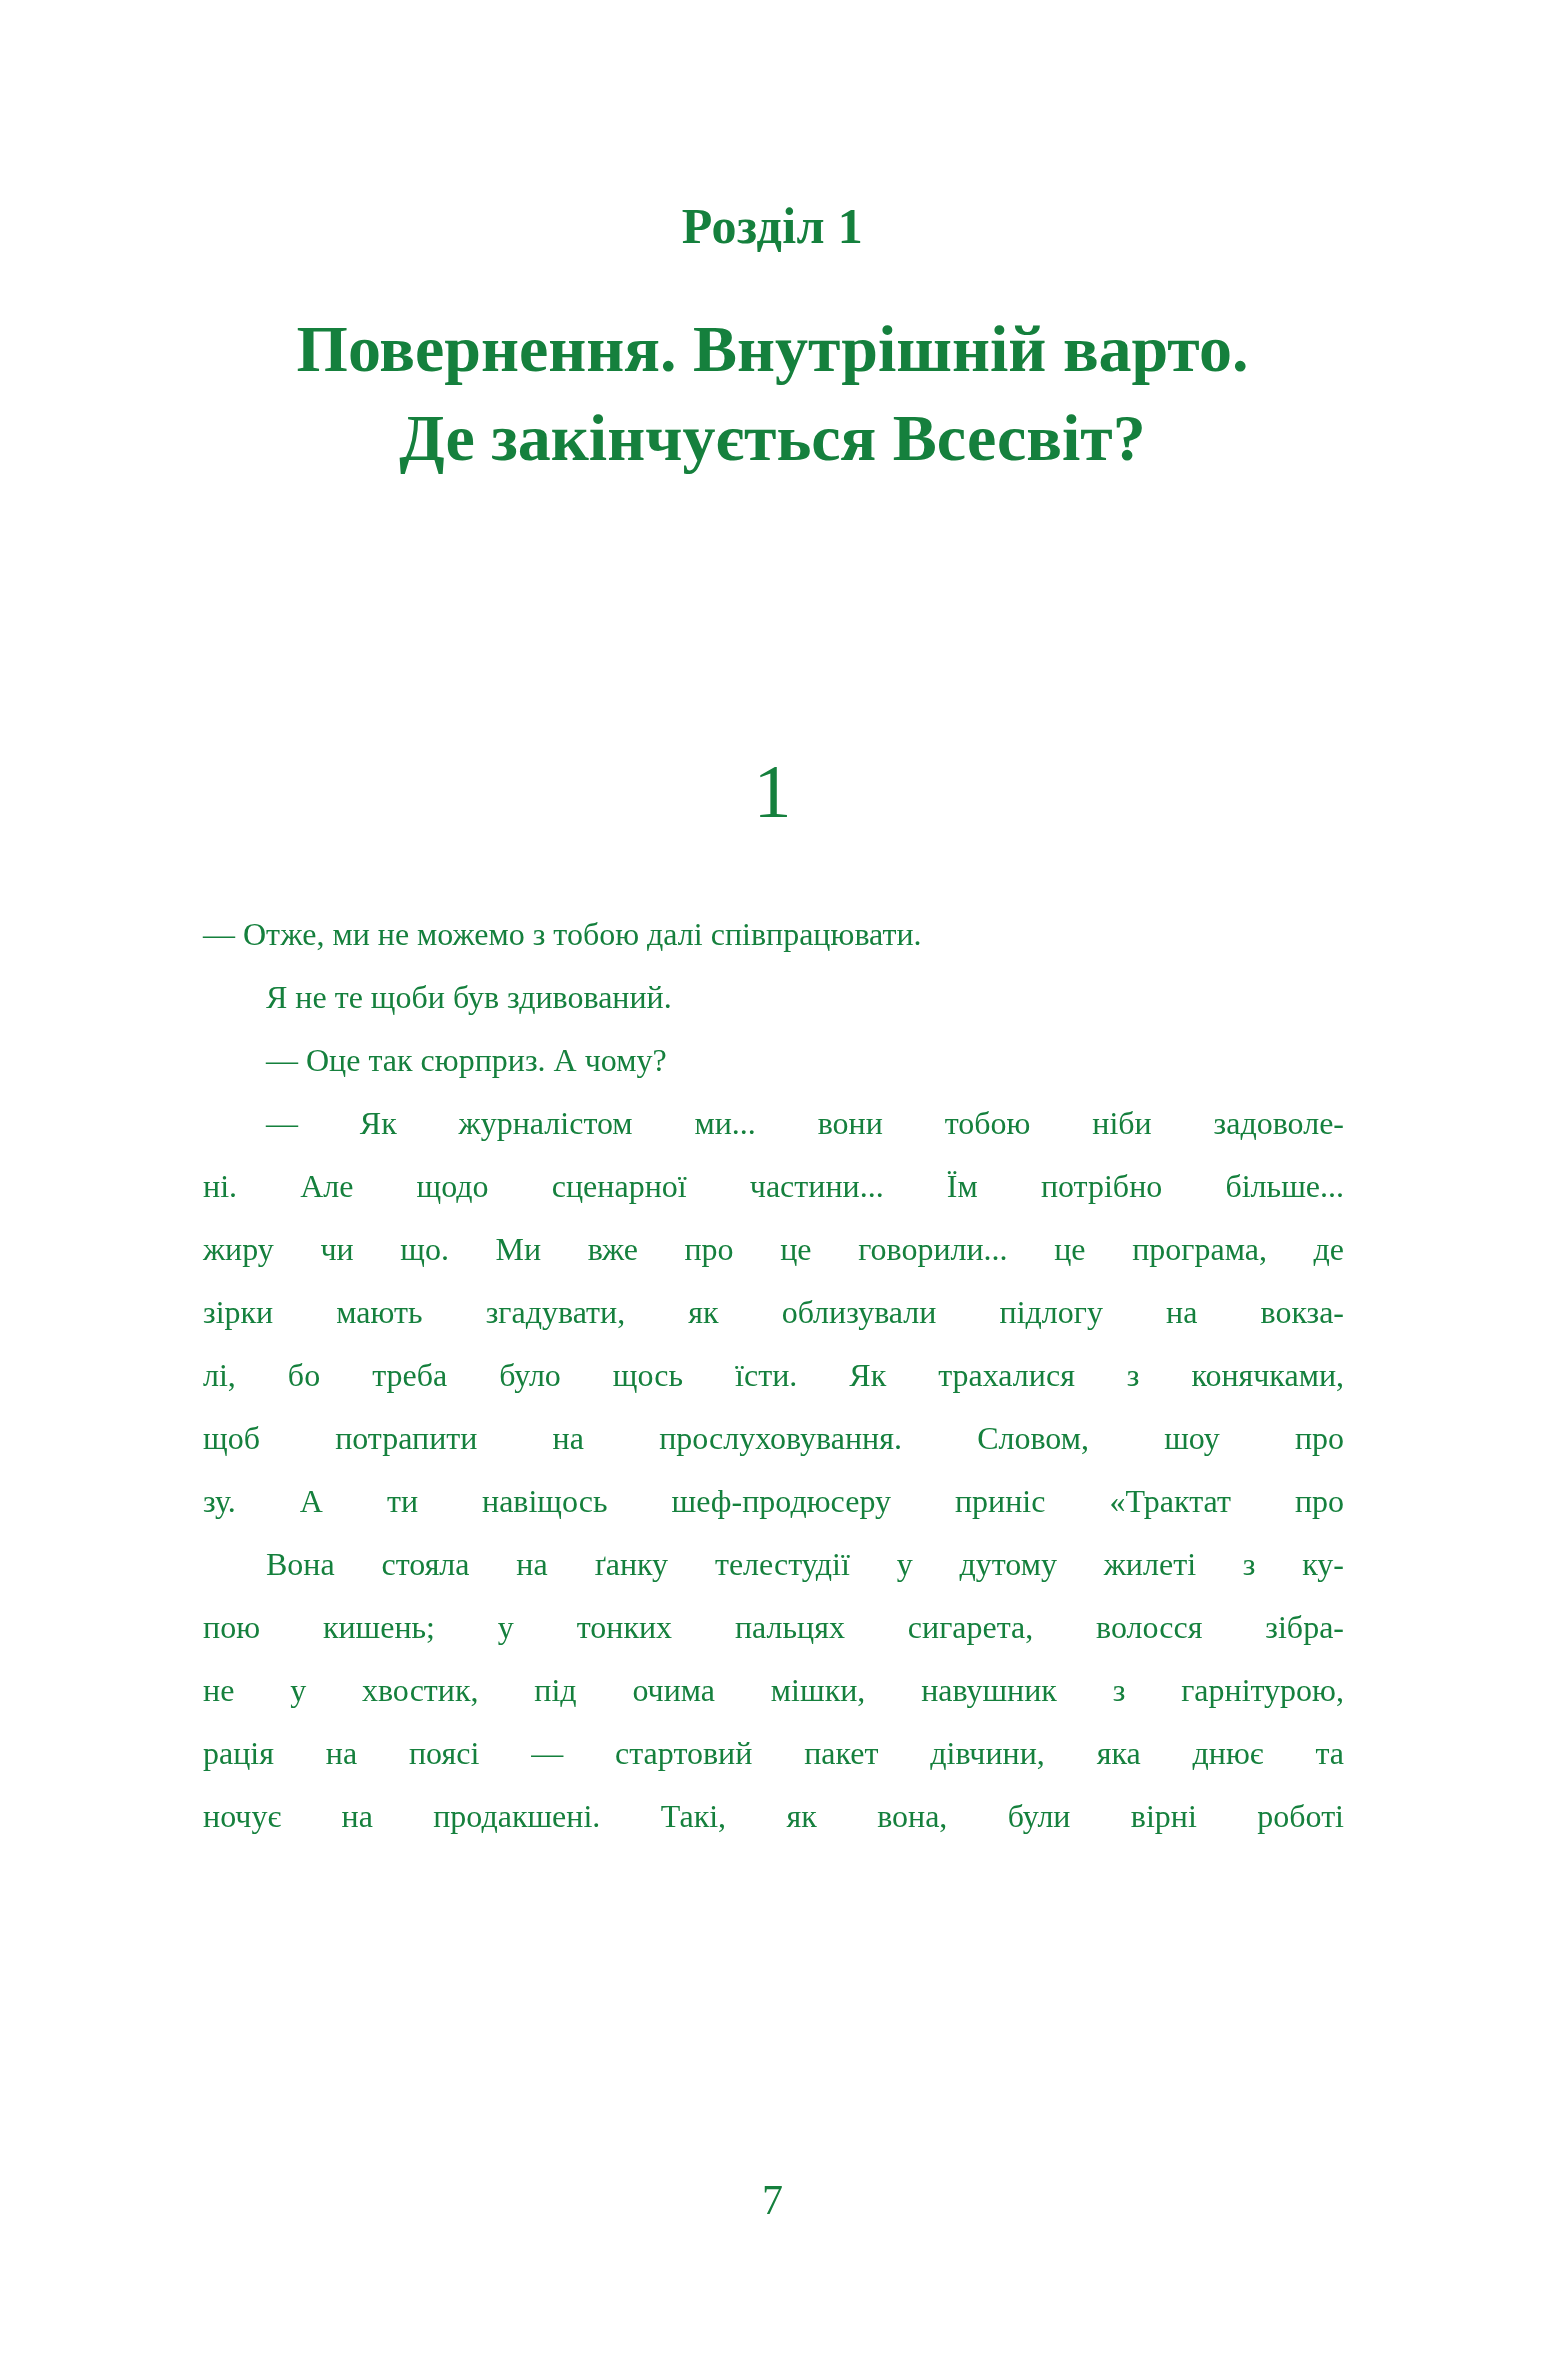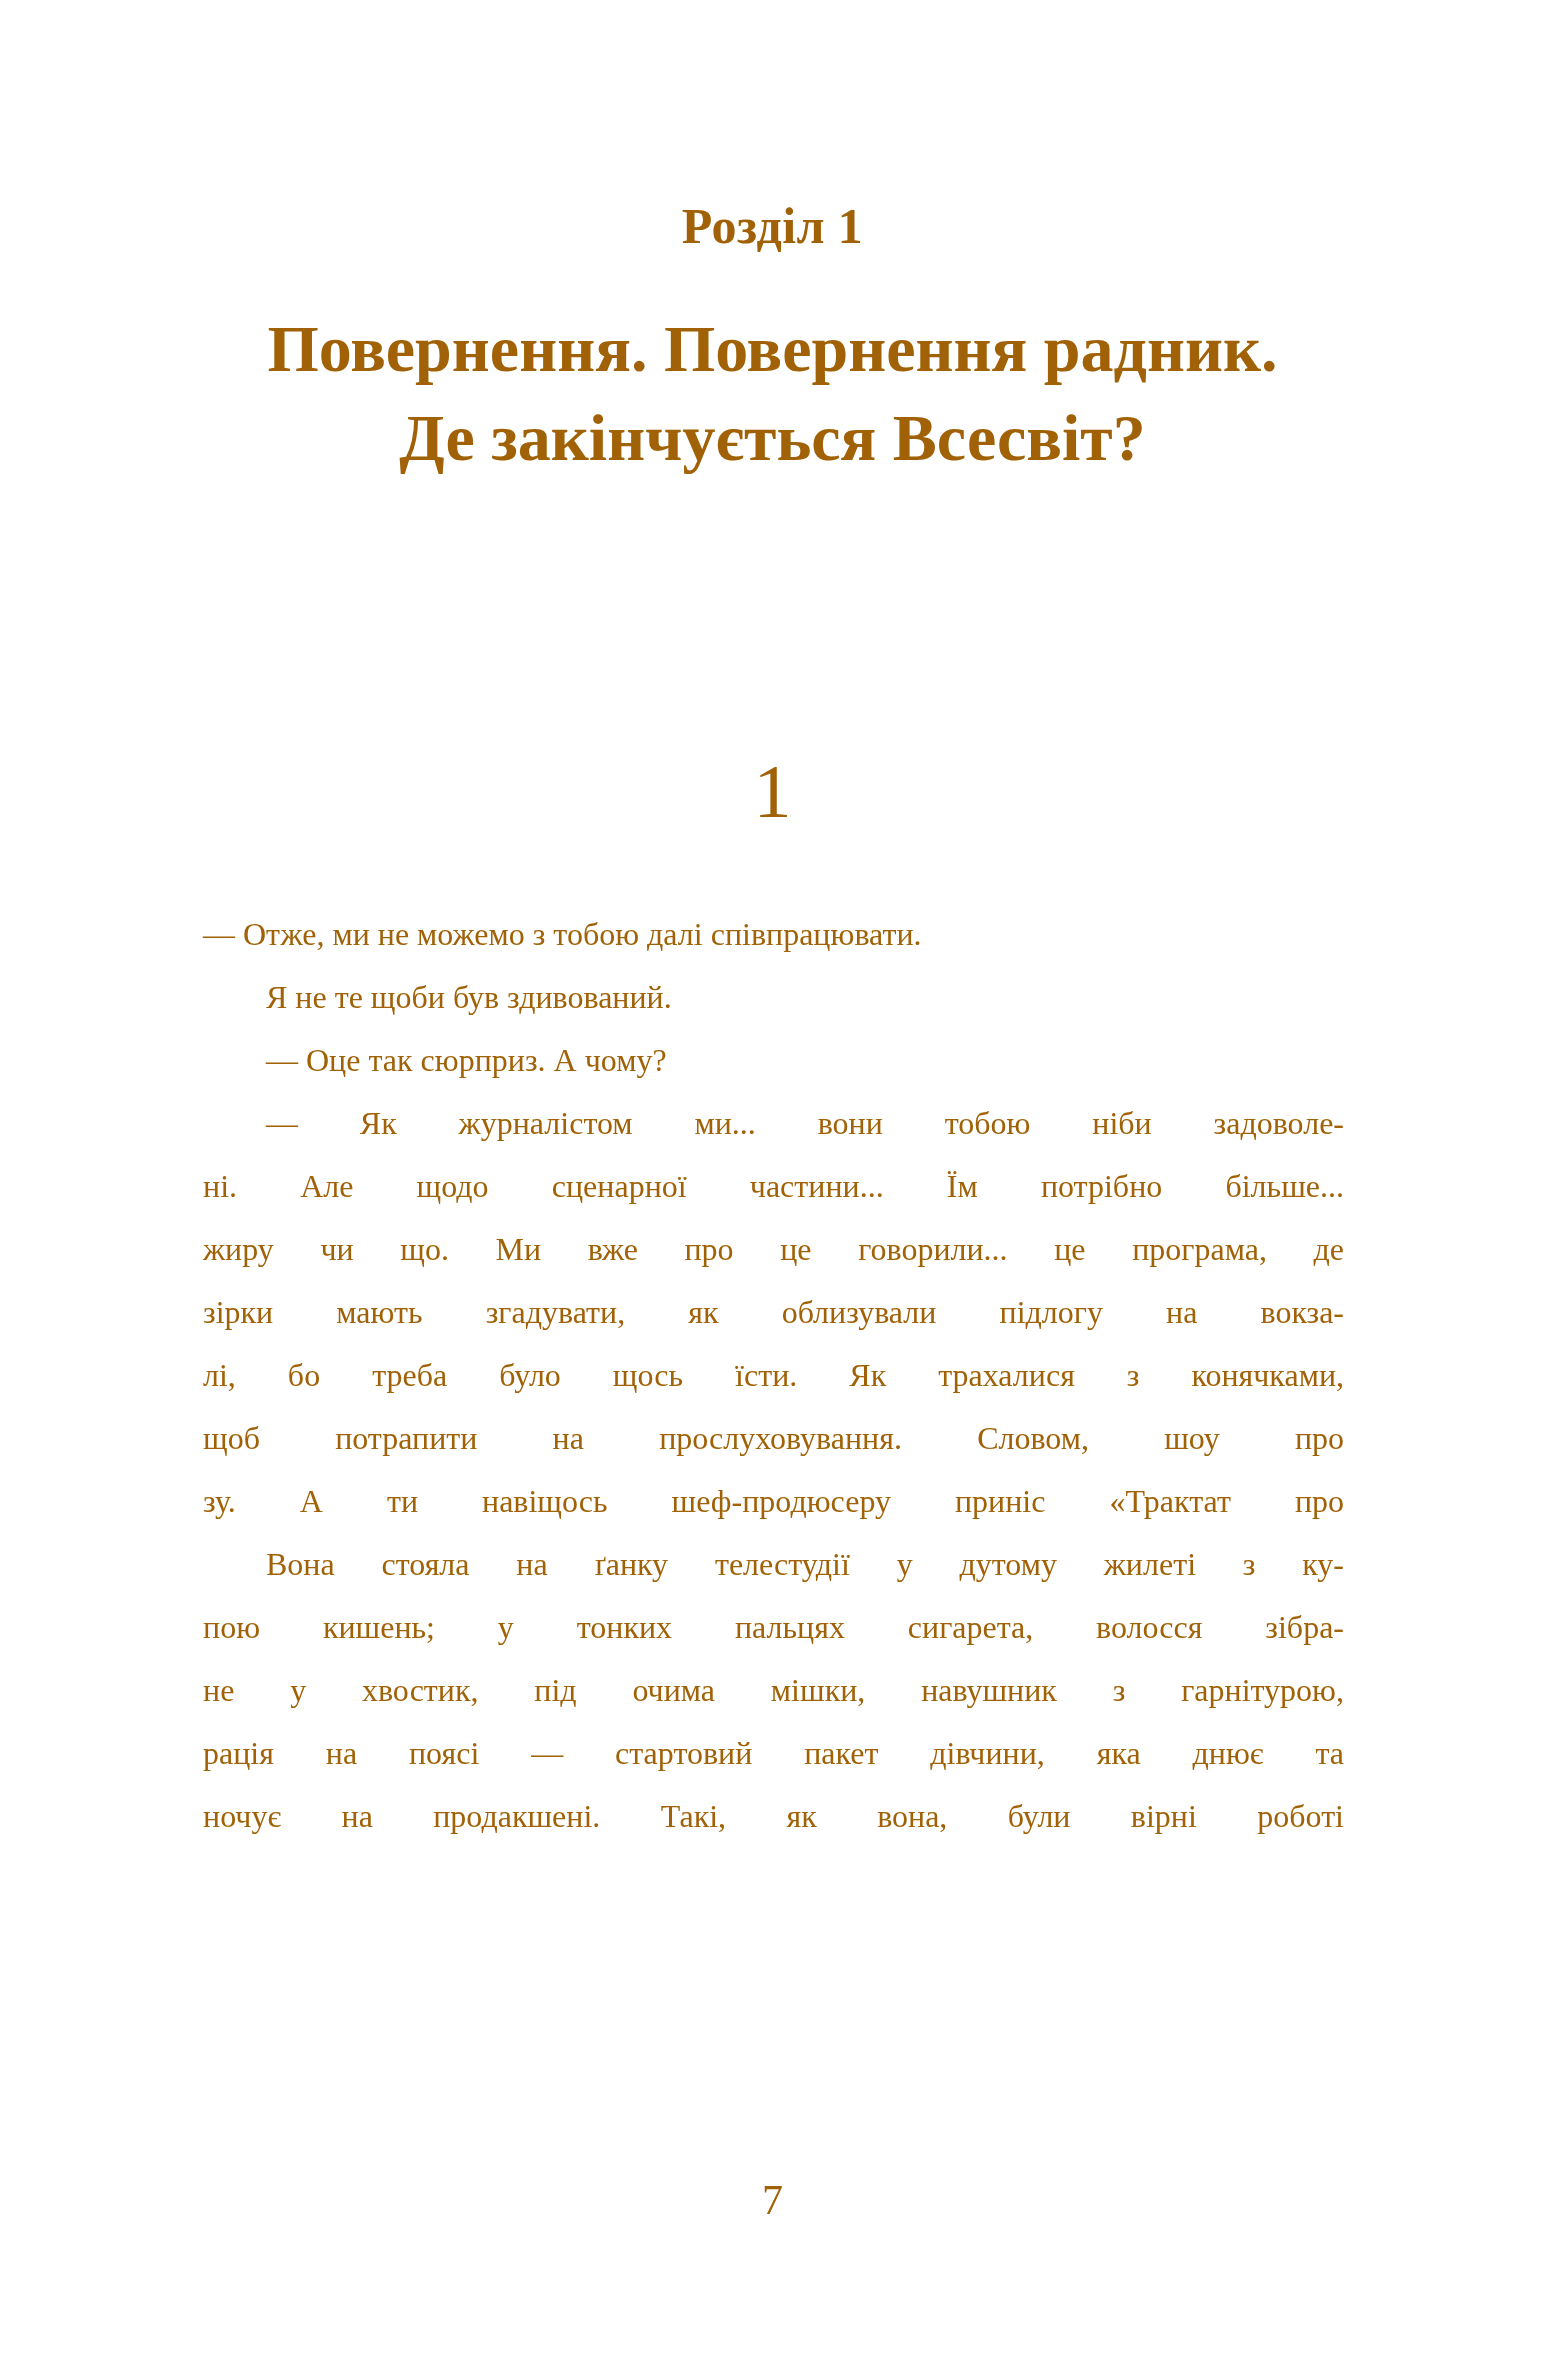--- a/index.html
+++ b/index.html
@@ -5,21 +5,21 @@
   html, body {
     margin: 0;
     padding: 0;
     background: #ffffff;
   }
   .page {
     position: relative;
     width: 1545px;
     height: 2377px;
     background: #ffffff;
-    color: #a16207;
+    color: #15803d;
     font-family: "Liberation Serif", "DejaVu Serif", serif;
     overflow: hidden;
   }
   .chapter-label {
     position: absolute;
     top: 201px;
     left: 0;
     width: 100%;
     text-align: center;
     font-size: 50px;
@@ -77,21 +77,21 @@
   }
 </style>
 </head>
 <body>
 
 <div class="page">
 
   <div class="chapter-label">Розділ 1</div>
 
   <div class="book-title">
-    <div>Повернення. Повернення радник.</div>
+    <div>Повернення. Внутрішній варто.</div>
     <div>Де закінчується Всесвіт?</div>
   </div>
 
   <div class="section-number">1</div>
 
   <div class="body-text">
     <div class="line pend">— Отже, ми не можемо з тобою далі співпрацювати.</div>
     <div class="line pend ind">Я не те щоби був здивований.</div>
     <div class="line pend ind">— Оце так сюрприз. А чому?</div>
     <div class="line ind">— Як журналістом ми... вони тобою ніби задоволе-</div>

